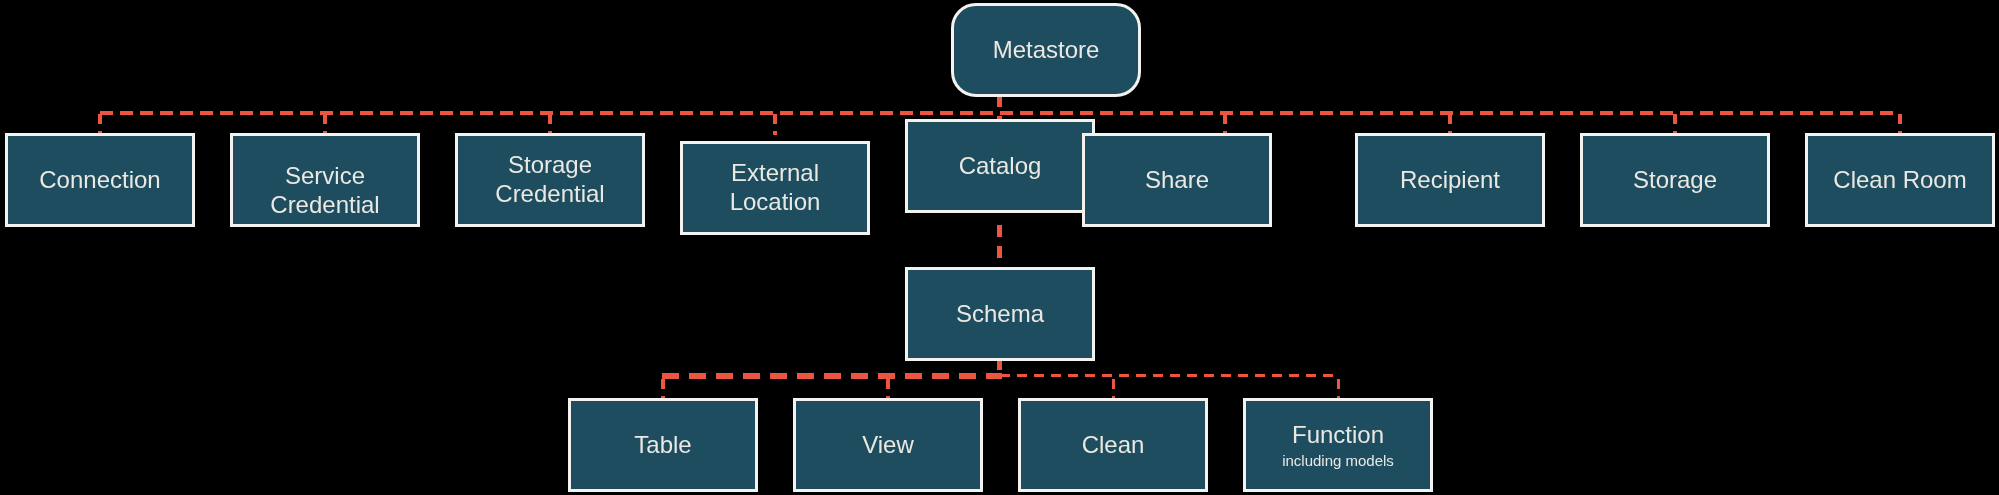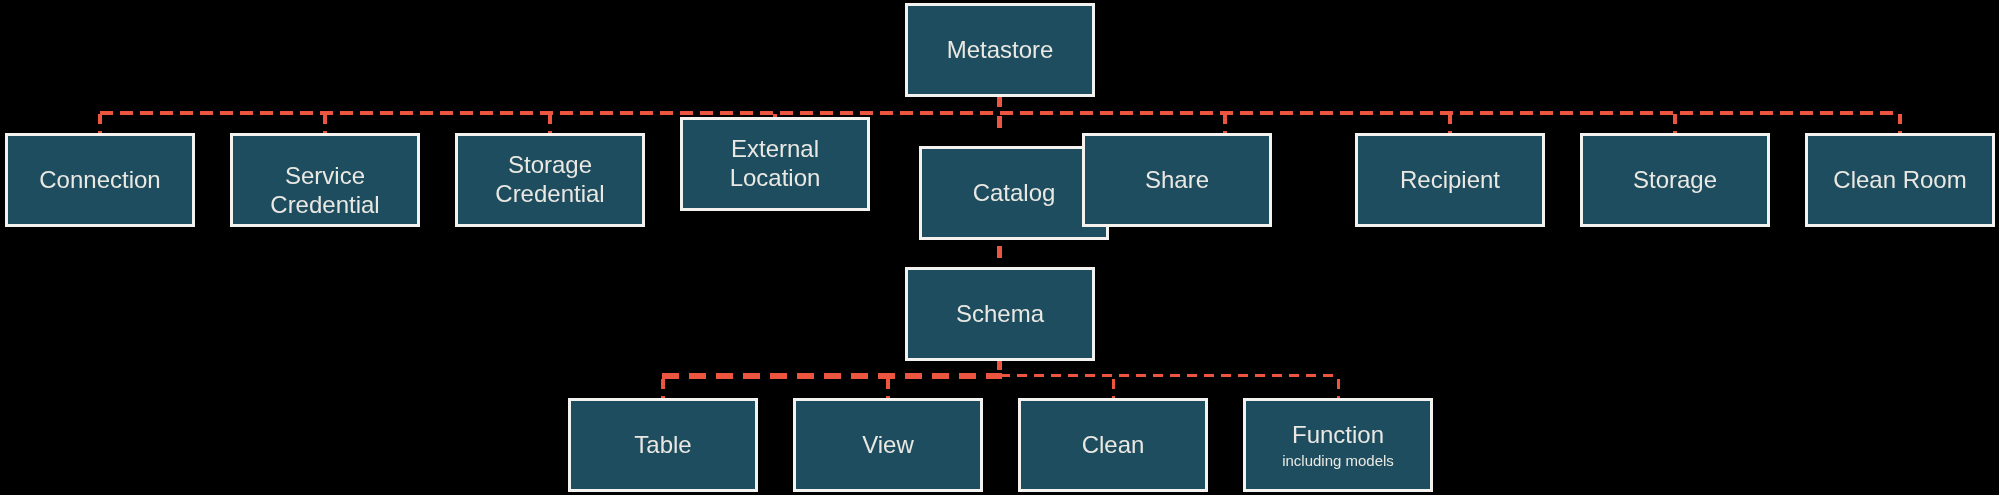--- a/index.html
+++ b/index.html
@@ -89,37 +89,37 @@
   <div class="dash-v main" style="left:997px; top:225px; height:42px;"></div>
 
   <div class="dash-v main" style="left:997px; top:358px; height:18px;"></div>
   <div class="dash-h thick" style="left:662px; top:373px; width:340px;"></div>
   <div class="dash-h thin" style="left:1000px; top:374px; width:339px;"></div>
   <div class="dash-v" style="left:661px;  top:379px; height:19px;"></div>
   <div class="dash-v" style="left:886px;  top:379px; height:19px;"></div>
   <div class="dash-v thin" style="left:1112px; top:379px; height:19px;"></div>
   <div class="dash-v thin" style="left:1337px; top:379px; height:19px;"></div>
 
-  <div class="node" style="left:905px; top:3px;">
+  <div class="node" style="left:951px; top:3px;border-radius:25px;">
     <span>Metastore</span>
   </div>
 
   <div class="node" style="left:5px; top:133px;">
     <span>Connection</span>
   </div>
   <div class="node" style="left:230px; top:133px;justify-content:flex-end;">
     <span>Service Credential</span>
   </div>
   <div class="node" style="left:455px; top:133px;">
     <span>Storage Credential</span>
   </div>
-  <div class="node" style="left:680px; top:117px;">
+  <div class="node" style="left:680px; top:141px;">
     <span>External Location</span>
   </div>
-  <div class="node" style="left:905px; top:146px;margin-left:14px;">
+  <div class="node" style="left:905px; top:119px;">
     <span>Catalog</span>
   </div>
   <div class="node" style="left:1082px; top:133px;">
     <span>Share</span>
   </div>
   <div class="node" style="left:1355px; top:133px;">
     <span>Recipient</span>
   </div>
   <div class="node" style="left:1580px; top:133px;">
     <span>Storage</span>

